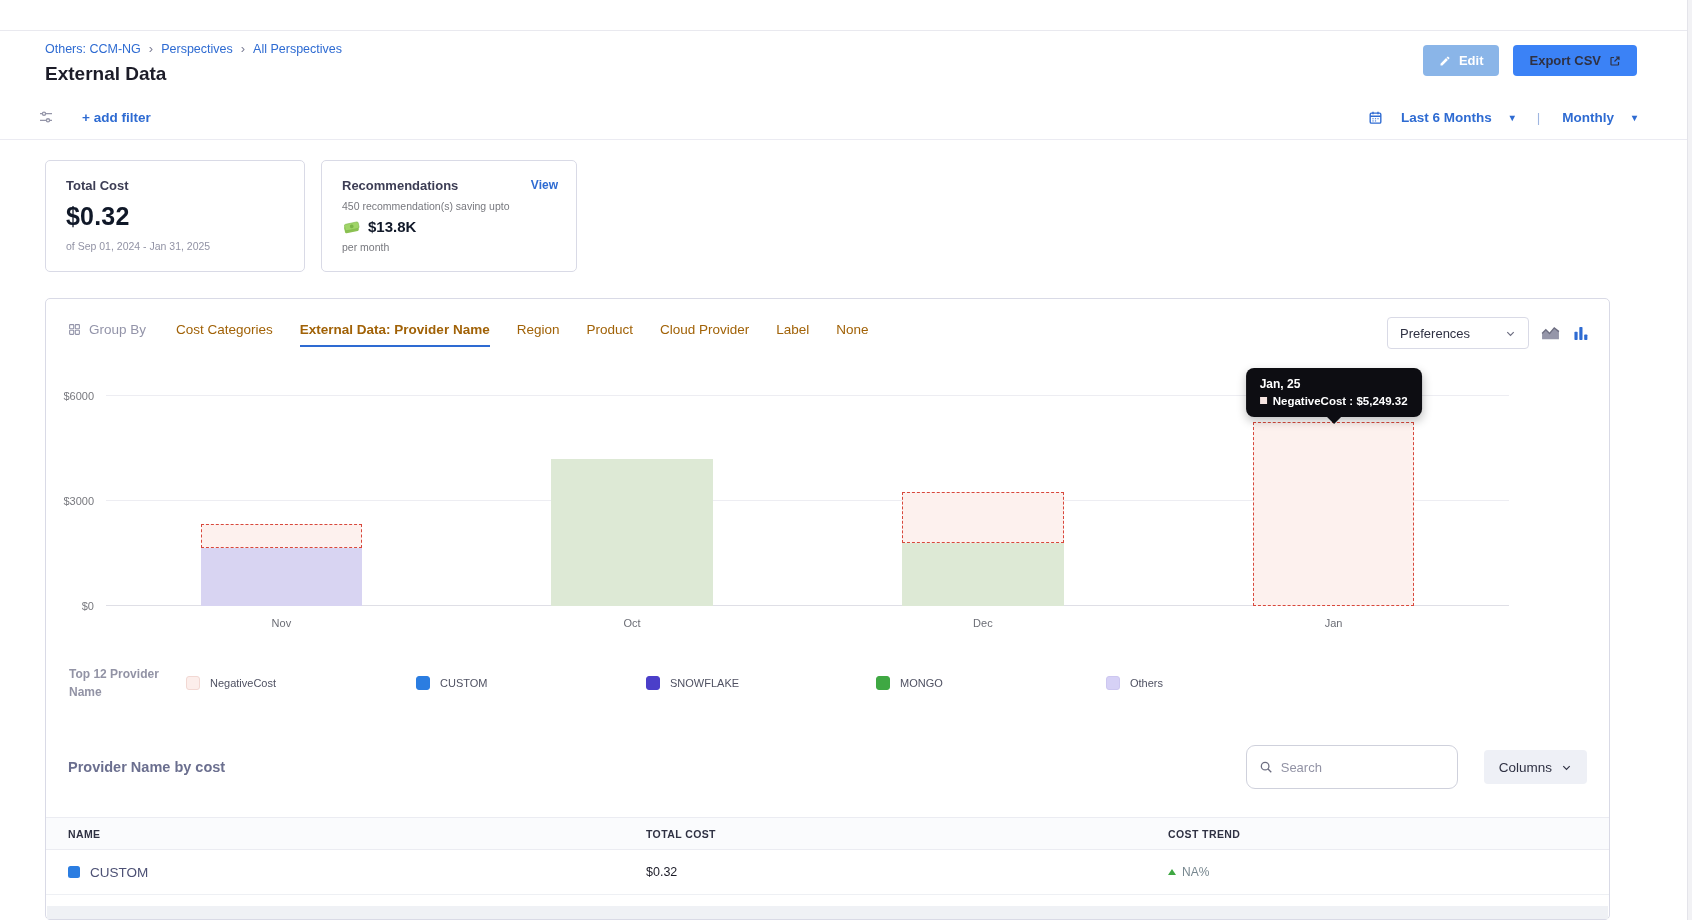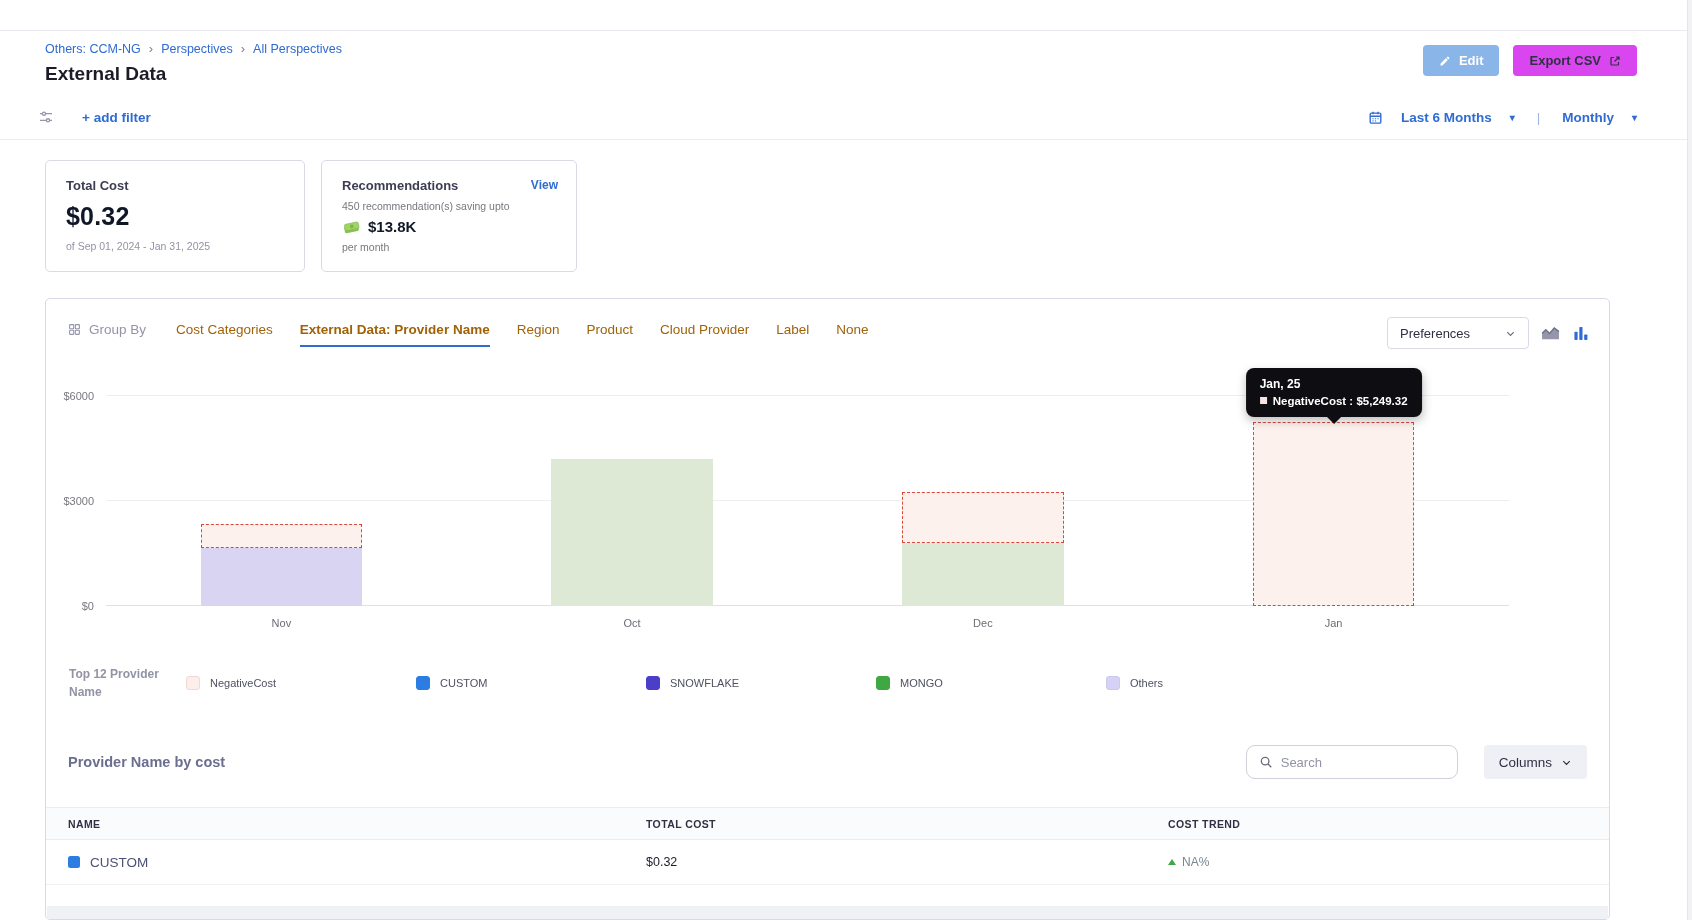--- a/index.html
+++ b/index.html
@@ -13,21 +13,21 @@
   .topbar { position:absolute; top:31px; left:0; right:0; height:64px; padding:10px 55px 0 45px; background:#fff; }
   .breadcrumb { font-size:12.5px; color:#2e6bd2; display:flex; align-items:center; gap:8px; }
   .bc-item { cursor:pointer; }
   .bc-sep { color:#7c7e95; font-size:13px; }
   .page-title { margin-top:7px; font-size:19px; font-weight:700; color:#1c1c28; }
   .topbar-actions { position:absolute; top:14px; right:55px; display:flex; gap:14px; }
   .btn { height:31px; border:none; border-radius:4px; font-weight:700; font-size:13px;
          display:flex; align-items:center; gap:8px; padding:0 16px; cursor:pointer;
          font-family:"Liberation Sans", sans-serif; }
   .btn-edit { background:#8ab5e8; color:#ffffff; }
-  .btn-export { background:#d946ef; color:#2f3143; }
+  .btn-export { background:#3b82f6; color:#2f3143; }
 
   
   .filterbar { position:absolute; top:95px; left:0; right:0; height:45px;
                border-bottom:1px solid #ebebf2; display:flex; align-items:center;
                padding:0 55px 0 38px; }
   .filter-icon { color:#9596a9; display:flex; }
   .add-filter { margin-left:28px; color:#2e6bd2; font-size:13.5px; font-weight:600; cursor:pointer; }
   .time-controls { margin-left:auto; display:flex; align-items:center; gap:18px;
                    color:#2e6bd2; font-size:13.5px; font-weight:700; }
   .time-sep { color:#9fb6e0; font-weight:400; margin:0 4px; }
@@ -94,21 +94,21 @@
   .legend-caption { width:117px; font-size:12px; font-weight:700; color:#9293a5; line-height:1.5; }
   .legend-items { display:flex; margin-left:0; }
   .legend-item { width:230px; display:flex; align-items:center; gap:10px; cursor:pointer; }
   .legend-swatch { width:14px; height:14px; border-radius:3px; }
   .legend-label { font-size:11px; color:#4f5162; }
 
   
   .table-controls { margin-top:44px; padding:0 22px; display:flex; align-items:center; }
   .table-title { font-size:14.5px; font-weight:700; color:#6b6f8f; }
   .tc-right { margin-left:auto; display:flex; align-items:center; gap:26px; }
-  .search-box { width:212px; height:34px; border:1px solid #cfd1dc; border-radius:9px;
+  .search-box { width:212px; height:44px; border:1px solid #cfd1dc; border-radius:9px;
                 display:flex; align-items:center; gap:8px; padding:0 12px; background:#fff; }
   .search-box input { border:none; outline:none; flex:1; font-size:13px; color:#3c3d54;
                       font-family:"Liberation Sans", sans-serif; background:transparent; }
   .search-box input::placeholder { color:#9293a5; }
   .columns-btn { height:34px; background:#eef0f6; border:none; border-radius:4px;
                  display:flex; align-items:center; gap:9px; padding:0 15px;
                  font-size:13.5px; color:#2f3143; cursor:pointer; font-family:"Liberation Sans", sans-serif; }
 
   
   .data-table { margin-top:28px; }

